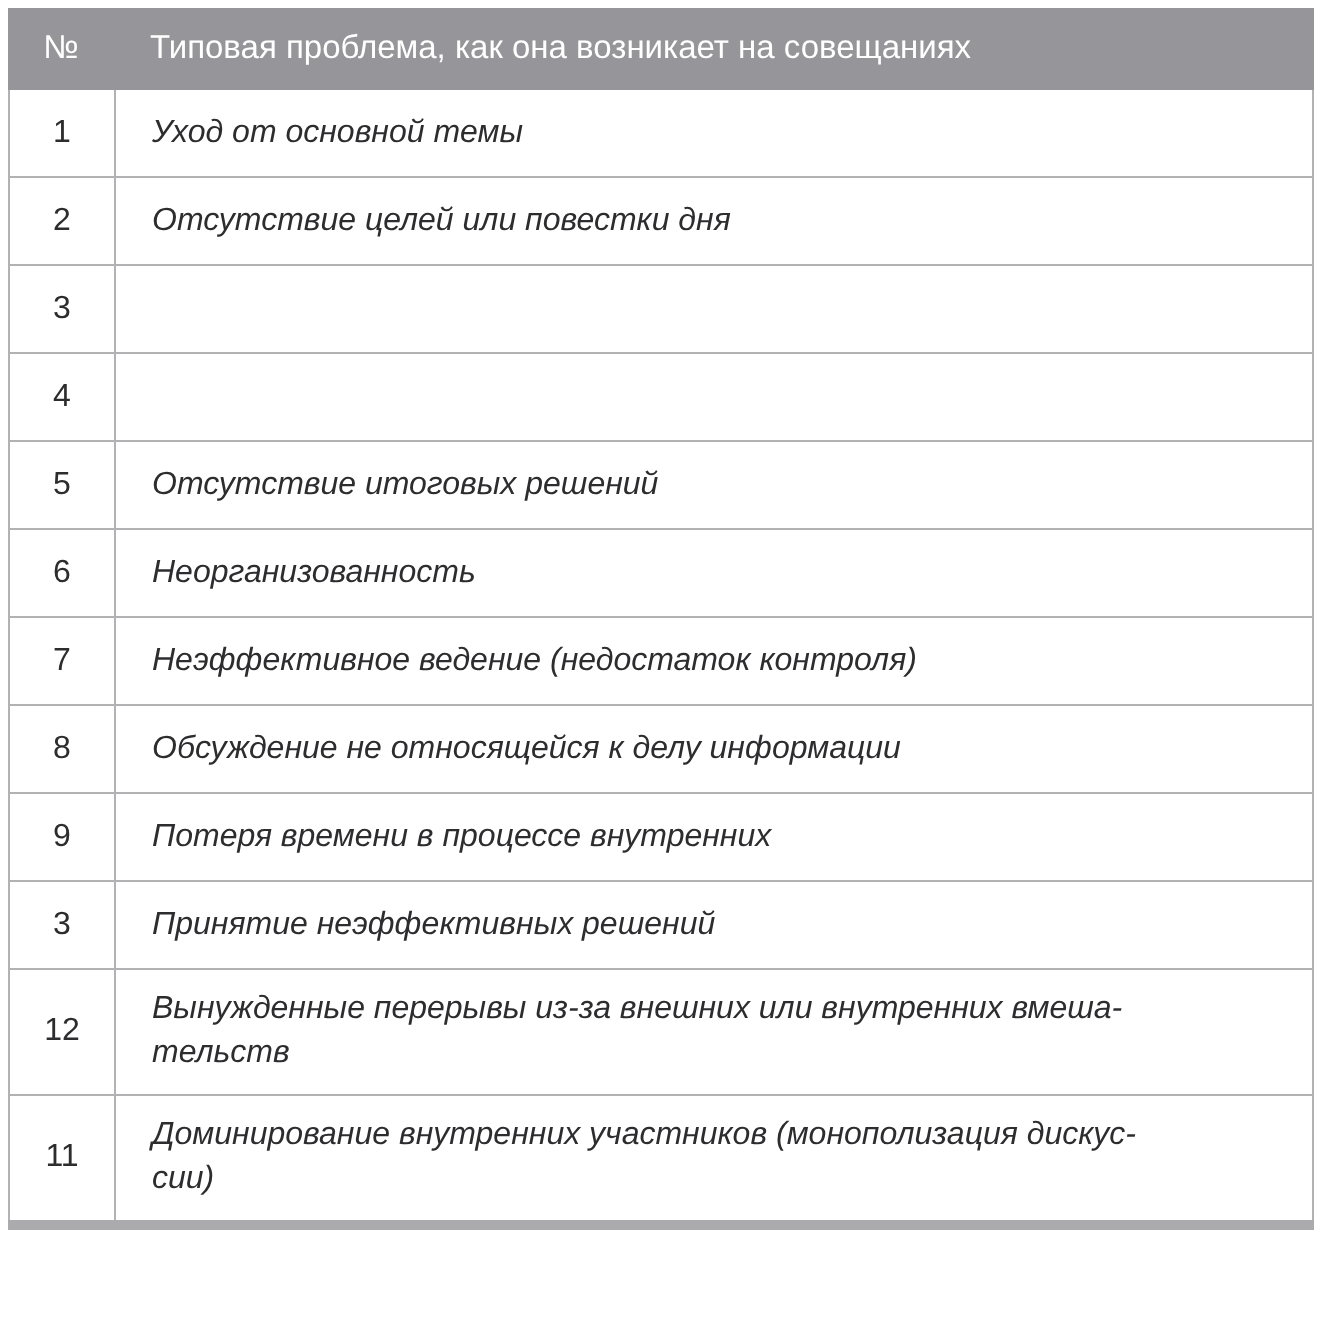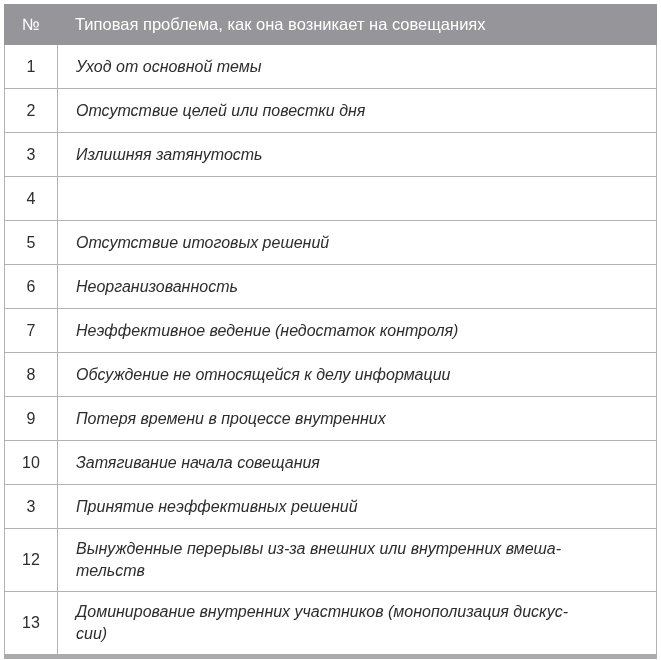--- a/index.html
+++ b/index.html
@@ -98,21 +98,20 @@
     <div class="col-problem">Уход от основной темы</div>
   </div>
 
   <div class="row">
     <div class="col-num">2</div>
     <div class="col-problem">Отсутствие целей или повестки дня</div>
   </div>
 
   <div class="row">
     <div class="col-num">3</div>
-    <div class="col-problem">Излишняя затянутость</div>
   </div>
 
   <div class="row">
     <div class="col-num">4</div>
   </div>
 
   <div class="row">
     <div class="col-num">5</div>
     <div class="col-problem">Отсутствие итоговых решений</div>
   </div>
@@ -130,38 +129,34 @@
   <div class="row">
     <div class="col-num">8</div>
     <div class="col-problem">Обсуждение не относящейся к делу информации</div>
   </div>
 
   <div class="row">
     <div class="col-num">9</div>
     <div class="col-problem">Потеря времени в процессе внутренних</div>
   </div>
 
-  <div class="row">
-    <div class="col-num">10</div>
-    <div class="col-problem">Затягивание начала совещания</div>
-  </div>
 
   <div class="row">
     <div class="col-num">3</div>
     <div class="col-problem">Принятие неэффективных решений</div>
   </div>
 
   <div class="row">
     <div class="col-num">12</div>
     <div class="col-problem">Вынужденные перерывы из-за внешних или внутренних вмеша-
 тельств</div>
   </div>
 
   <div class="row">
-    <div class="col-num">13</div>
+    <div class="col-num">11</div>
     <div class="col-problem">Доминирование внутренних участников (монополизация дискус-
 сии)</div>
   </div>
 </div>
 
     <div class="footer-bar"></div>
 
   </div>
 </div>
 

